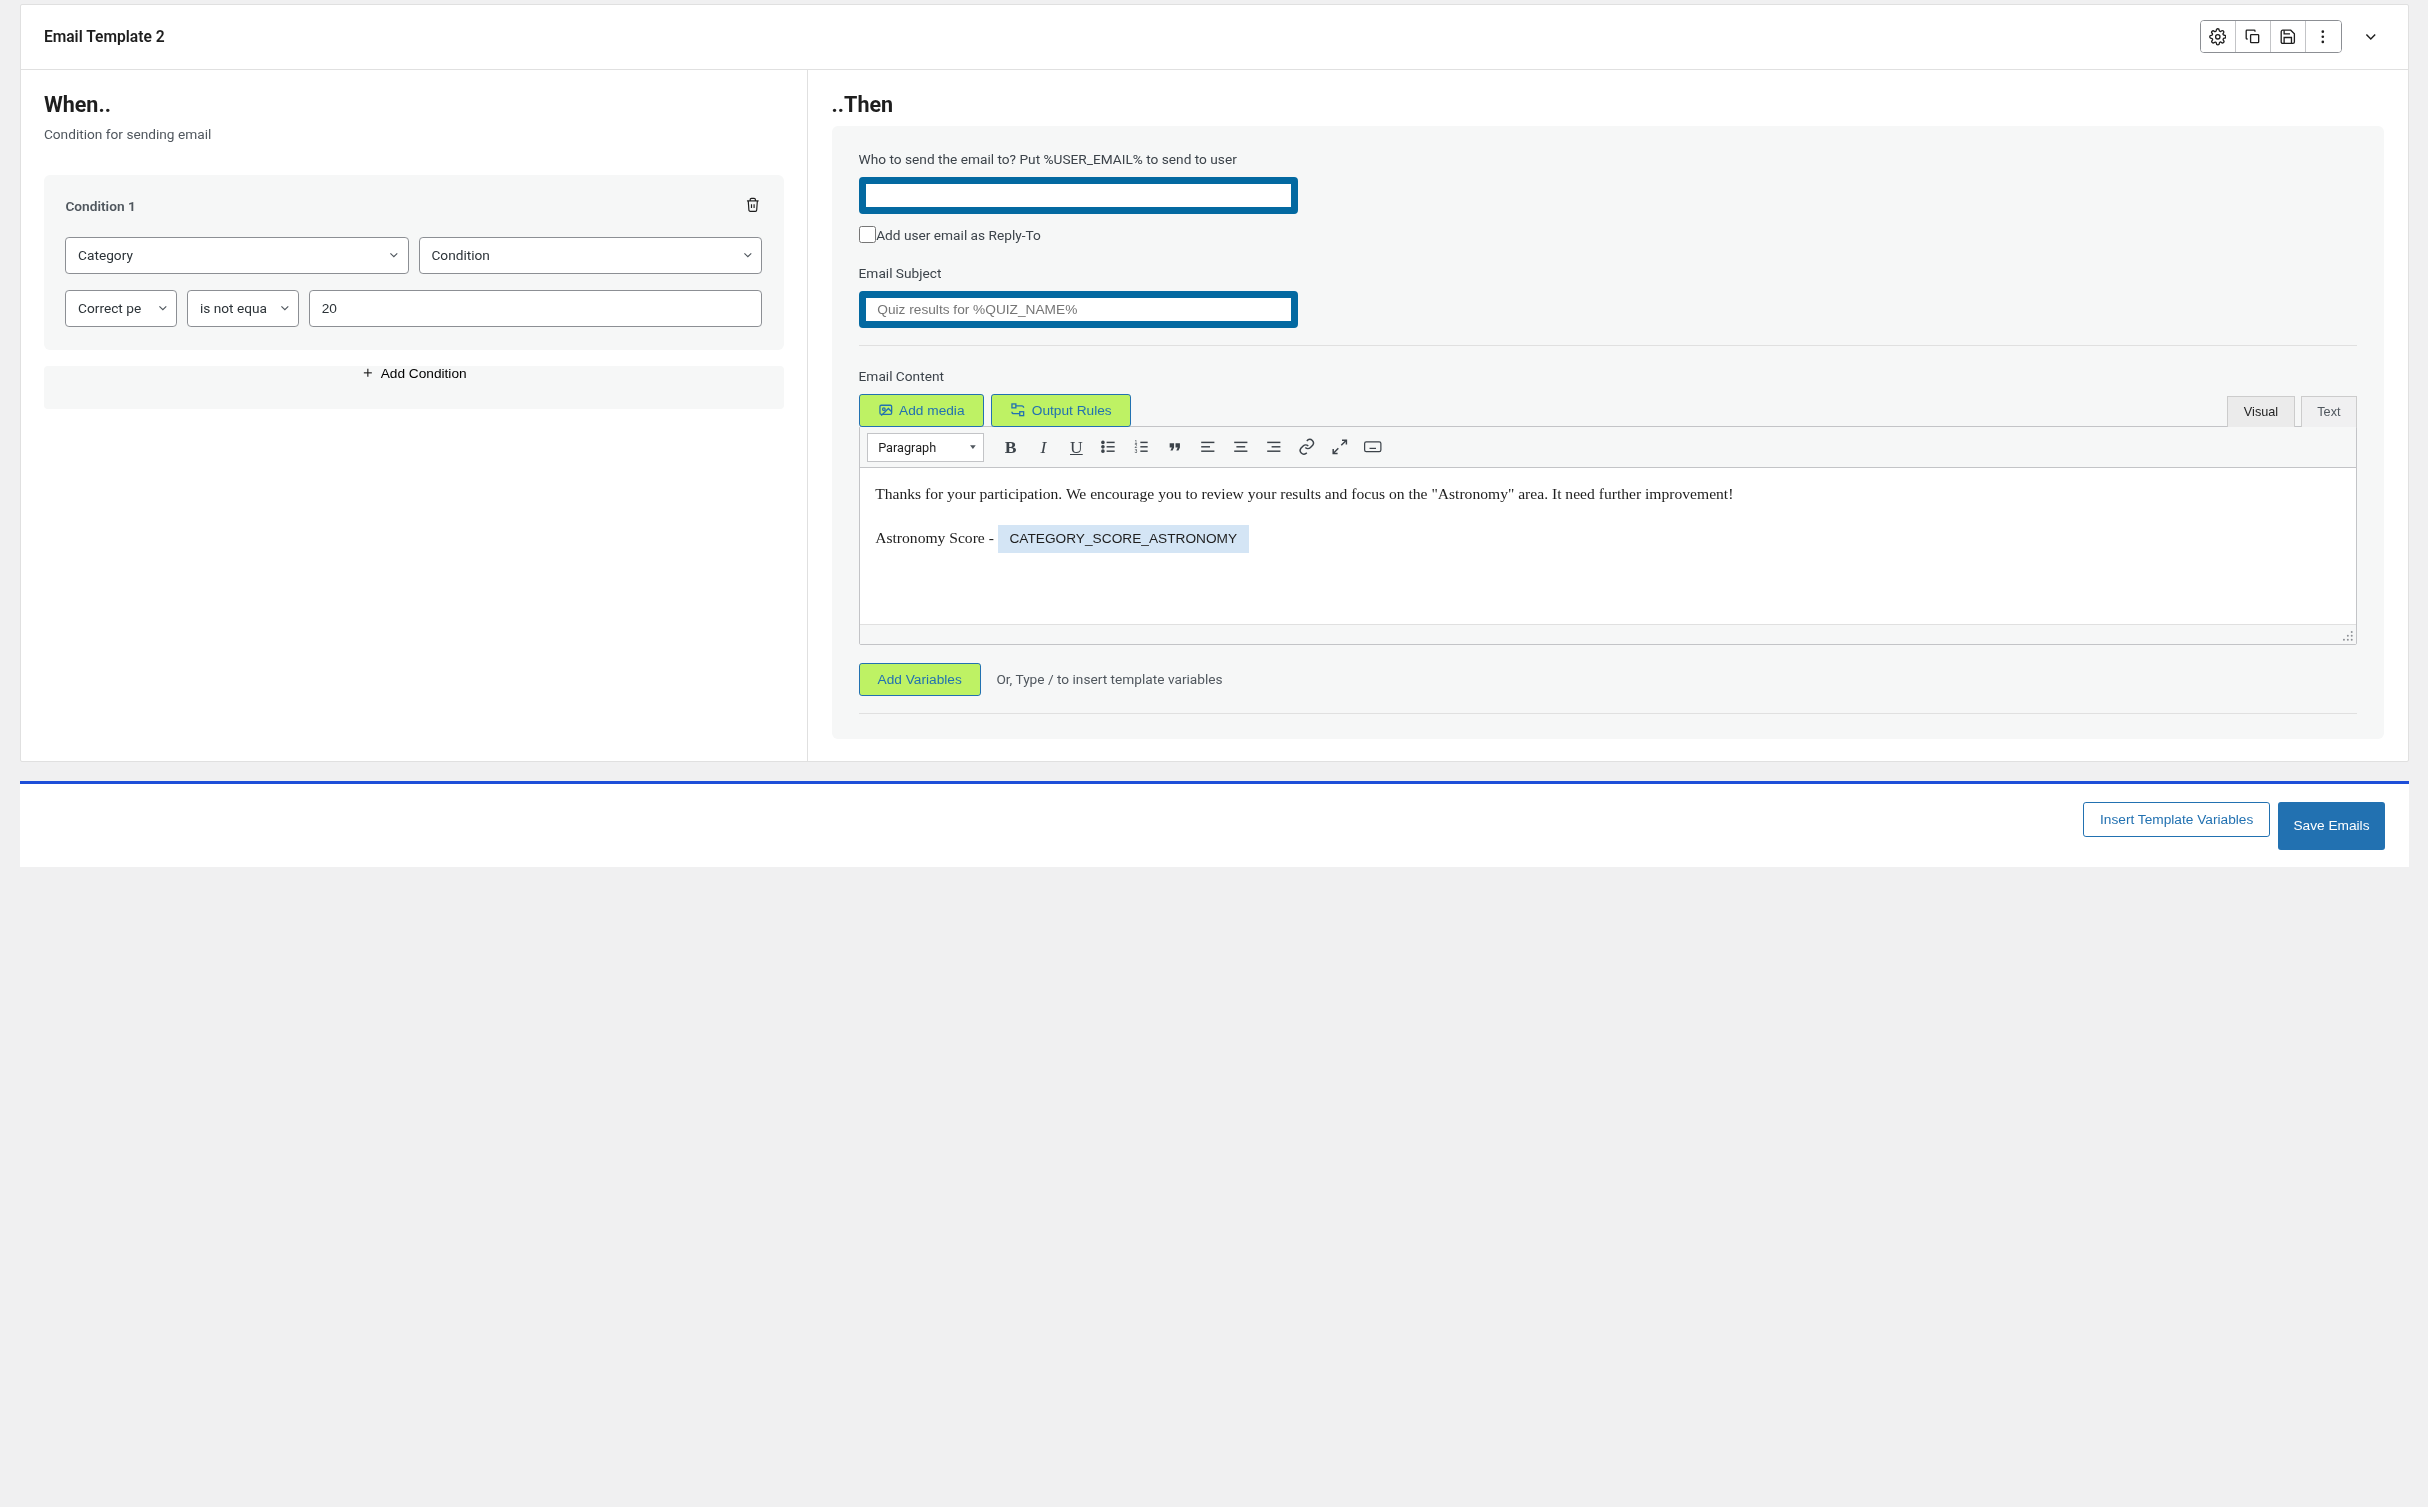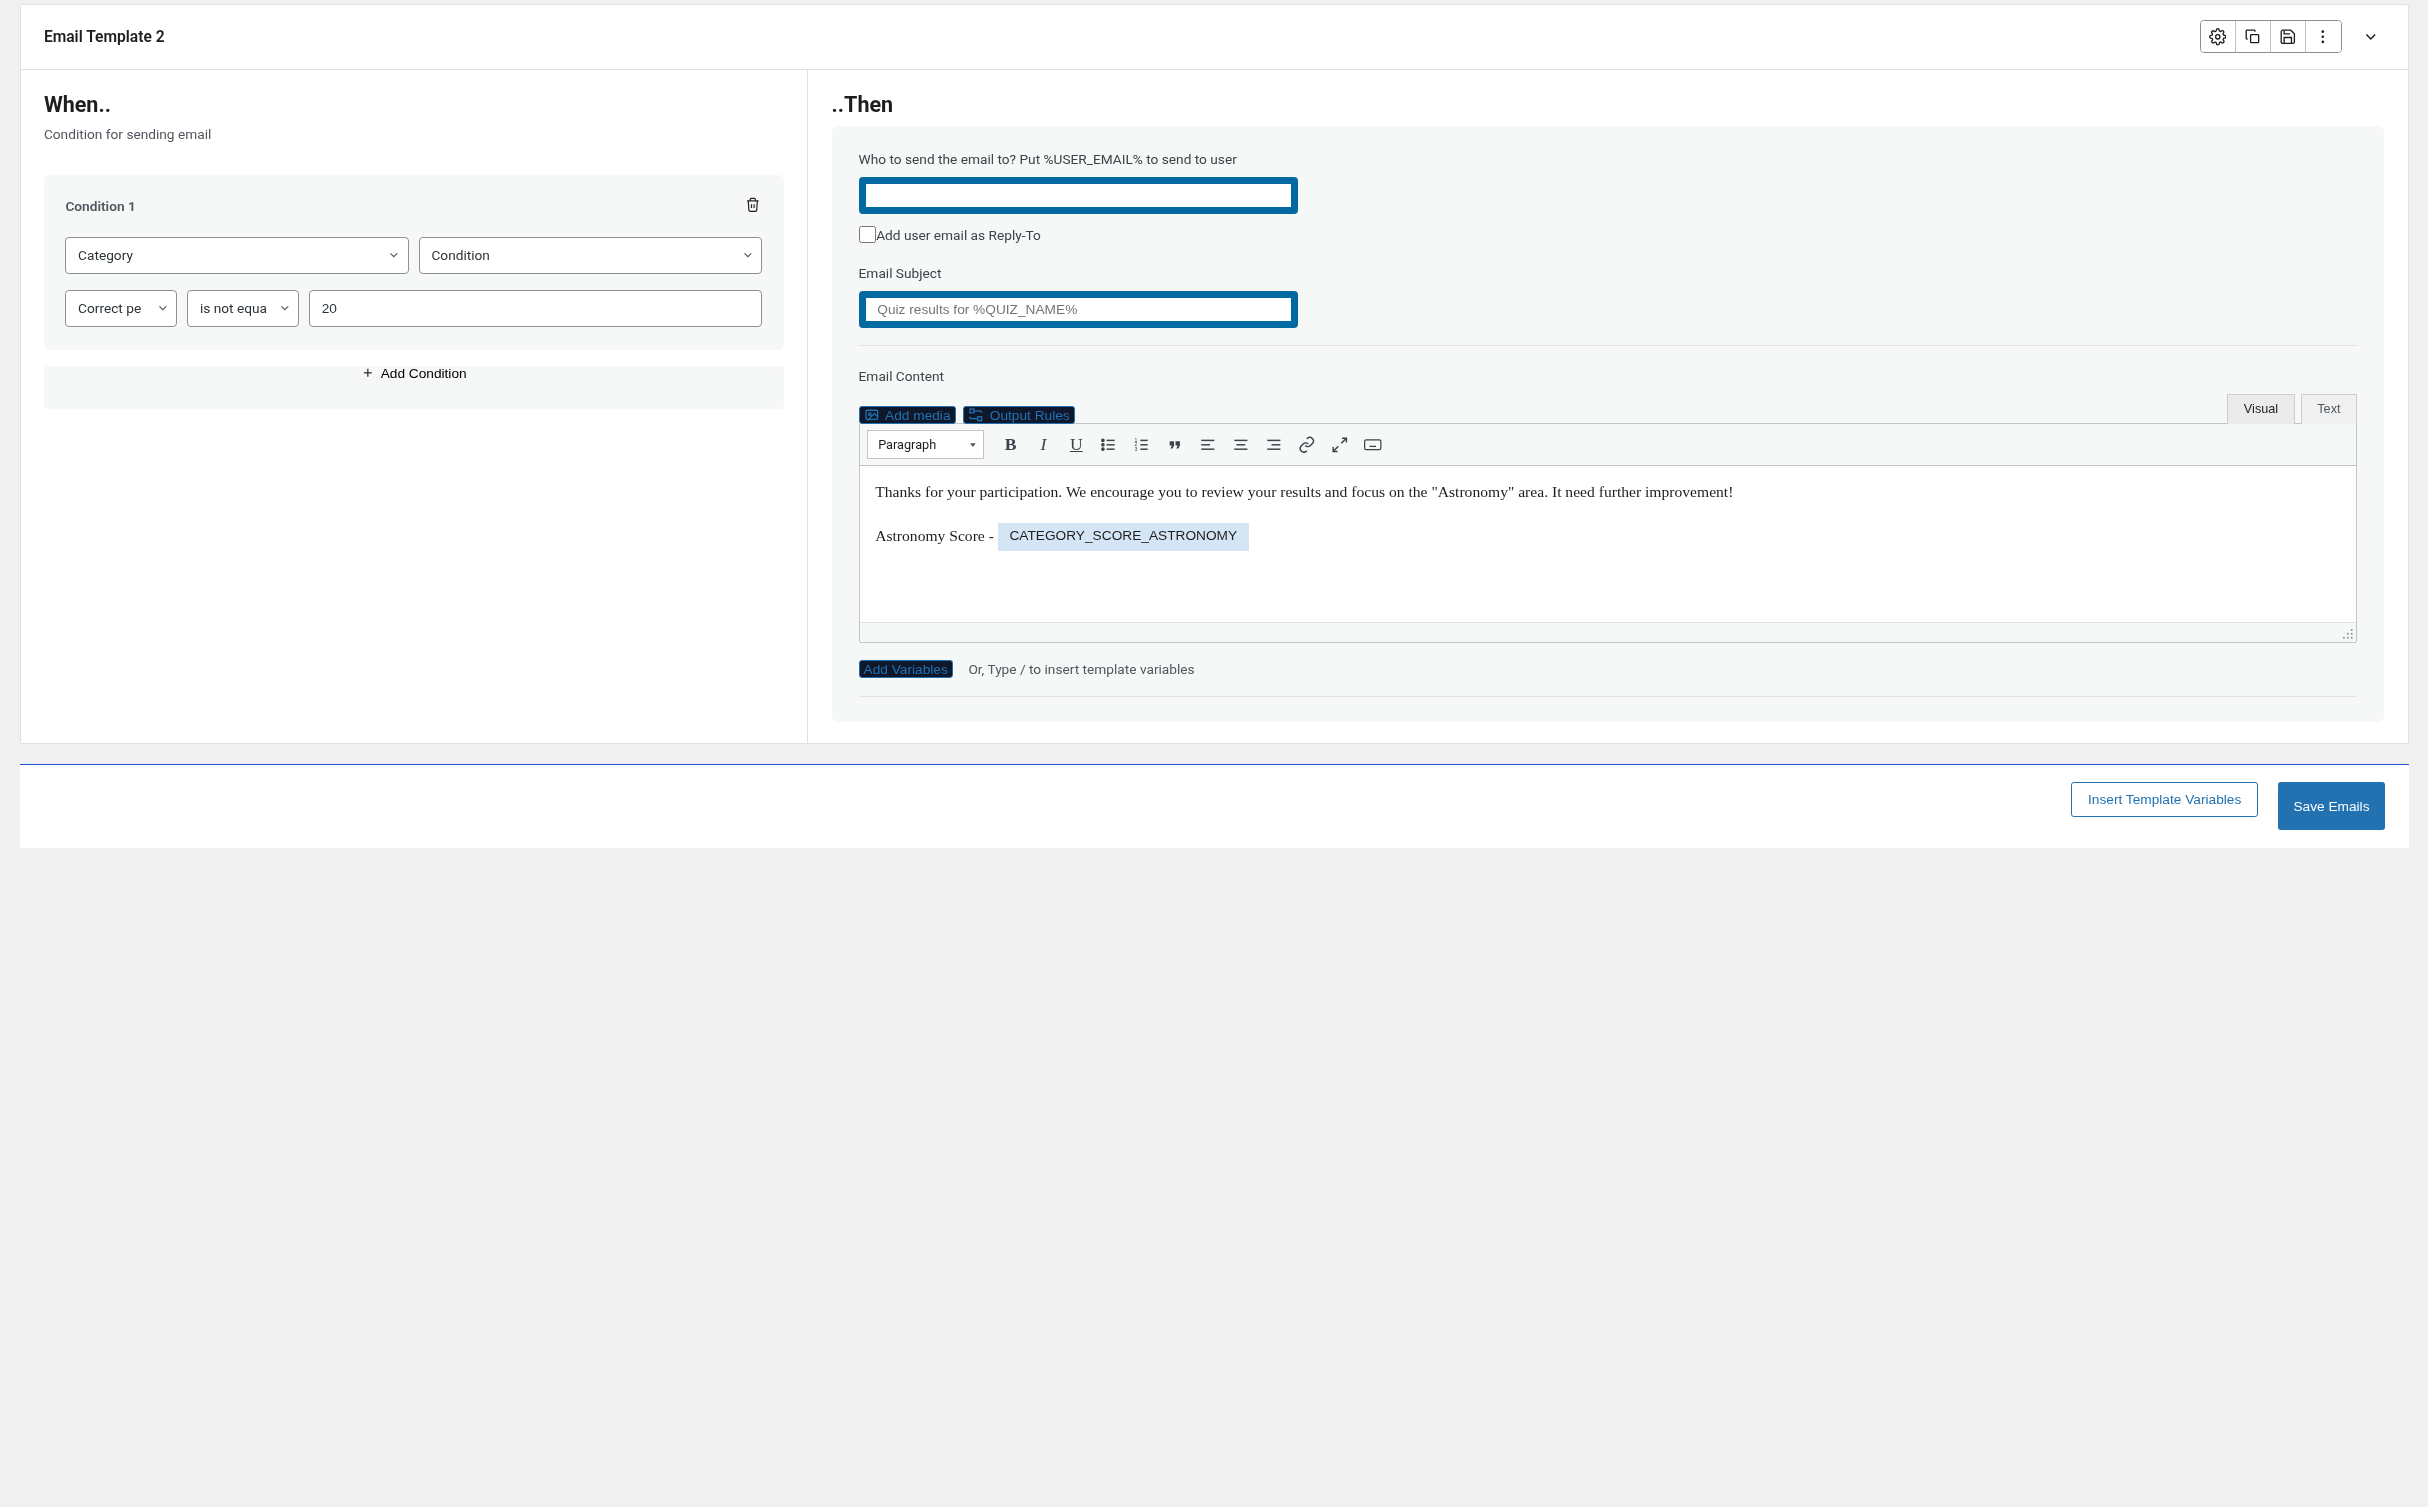--- a/index.html
+++ b/index.html
@@ -230,24 +230,24 @@
       margin-bottom: 0;
     }
     .content-btns {
       display: flex;
       gap: 7.8px;
     }
     .outline-btn {
       display: inline-flex;
       align-items: center;
       gap: 5.9px;
-      height: 18px;
-      padding: 0 4px;
+      height: 33px;
+      padding: 0 18px;
       border: 1px solid #2271b1;
-      background: #0f172a;
+      background: #bef264;
       color: #2271b1;
       border-radius: 2.9px;
       font-size: 13.7px;
       font-weight: 500;
       cursor: pointer;
     }
     .editor-tabs {
       display: flex;
       gap: 5.9px;
     }
@@ -343,24 +343,24 @@
       margin-top: 17.6px;
       margin-bottom: 17.6px;
     }
     .hint-text {
       font-size: 13.7px;
       color: #50575e;
     }
     .bottom-bar {
       display: flex;
       justify-content: flex-end;
-      gap: 20px;
+      gap: 8px;
       padding: 17.6px 23.4px;
       background: #fff;
-      border-top: 1px solid #1d4ed8;
+      border-top: 3px solid #1d4ed8;
       margin-top: 19.5px;
     }
     .primary-btn {
       height: 48px;
       padding: 0 15.6px;
       background: #2271b1;
       color: #fff;
       border: none;
       border-radius: 2.9px;
       font-size: 13.7px;

